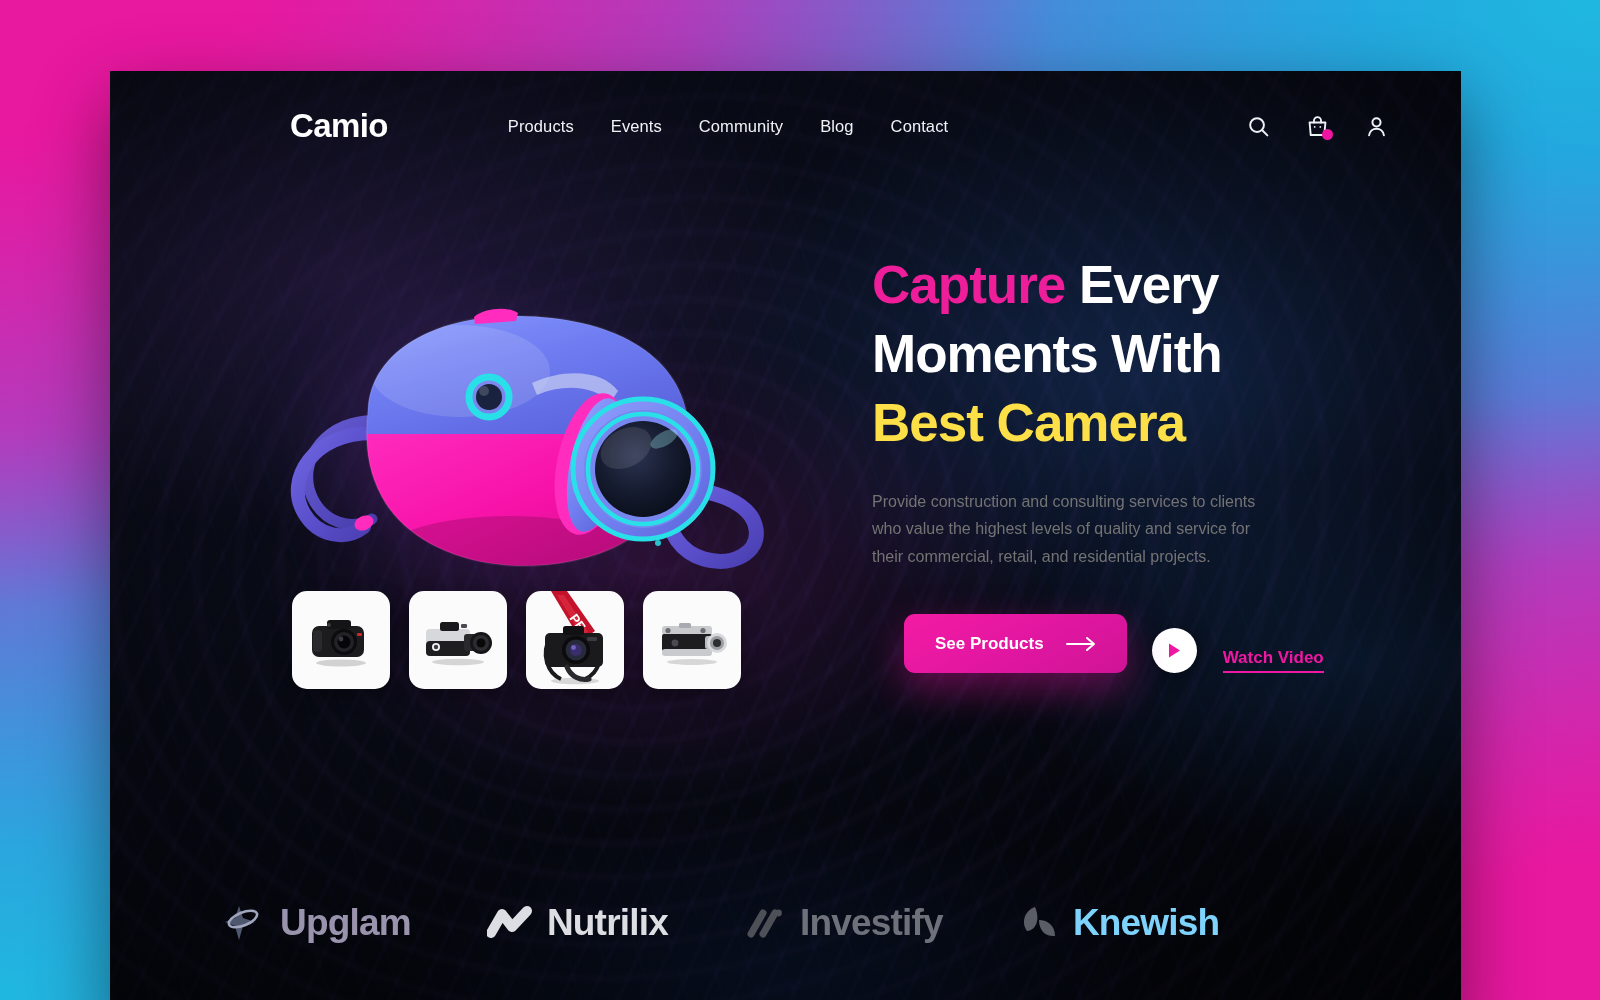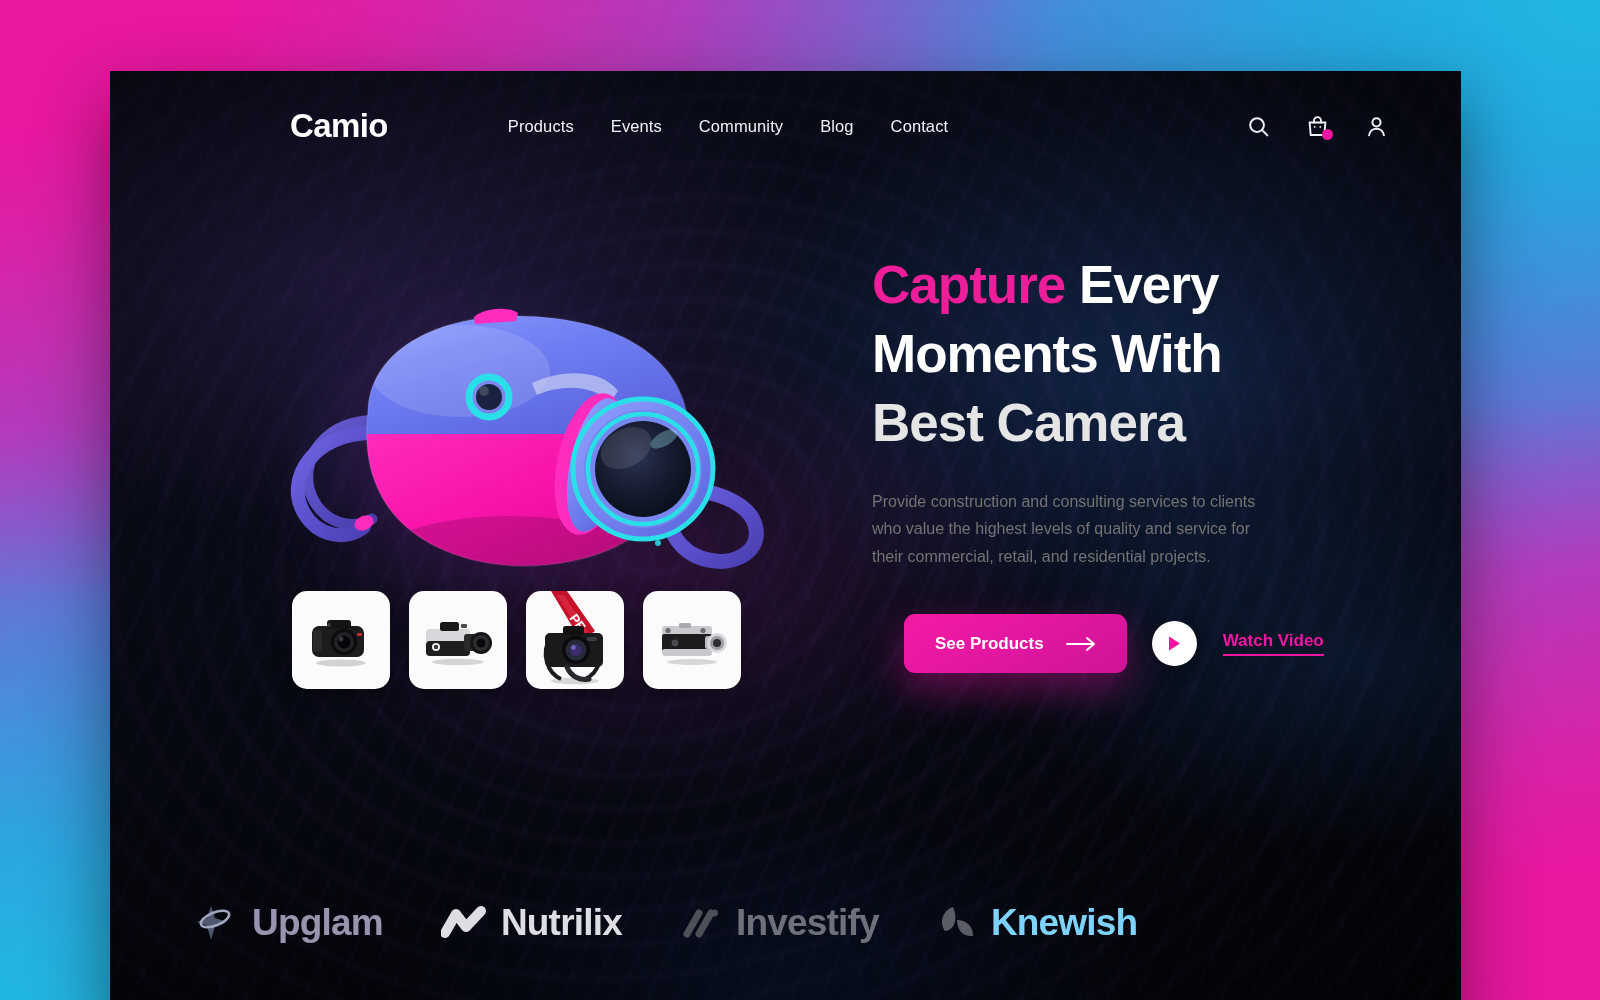--- a/index.html
+++ b/index.html
@@ -126,28 +126,28 @@
 
   
   .copy {
     position:absolute; left:762px; top:180px; width:470px; z-index:20;
   }
   .headline {
     font-size:53px; font-weight:bold; line-height:1.30;
     letter-spacing:-1.0px; color:#ffffff;
   }
   .hl-pink { color:#ee1d9a; }
-  .hl-cyan { color:#e5e5e5; }
+  .hl-cyan { color:#fde047; }
   .subcopy {
     margin-top:30px;
     font-size:16px; line-height:1.72; color:#737373;
     max-width:400px;
   }
   .cta-row {
-    margin-top:44px; display:flex; align-items:center;padding-left:32px;
+    margin-top:44px; display:flex; align-items:flex-end;padding-left:32px;
   }
   .btn-primary {
     position:relative;
     display:inline-flex; align-items:center; gap:22px;
     height:59px; padding:0 31px;
     border:none; border-radius:11px;
     background:linear-gradient(150deg,#f41ba4 0%, #e016a0 55%, #cf1496 100%);
     color:#fff; font-size:17px; font-weight:bold;
     font-family:"Liberation Sans", sans-serif;
     cursor:pointer;
@@ -169,21 +169,21 @@
     color:#ef18a2; font-size:17px; font-weight:bold;
     text-decoration:none; cursor:pointer;
     border-bottom:2px solid #ef18a2;
     padding-bottom:3px; white-space:nowrap;
   }
 
   
   .brands {
     position:absolute; left:0; bottom:78px; width:100%;
     display:flex; align-items:center;
-    padding-left:84px; gap:58px;
+    padding-left:112px; gap:76px;
     z-index:18;
   }
   .brand {
     display:flex; align-items:center; gap:14px;
     cursor:pointer; user-select:none;
   }
   .brand-name {
     font-size:37px; font-weight:bold; letter-spacing:-.8px;
     white-space:nowrap;
   }

